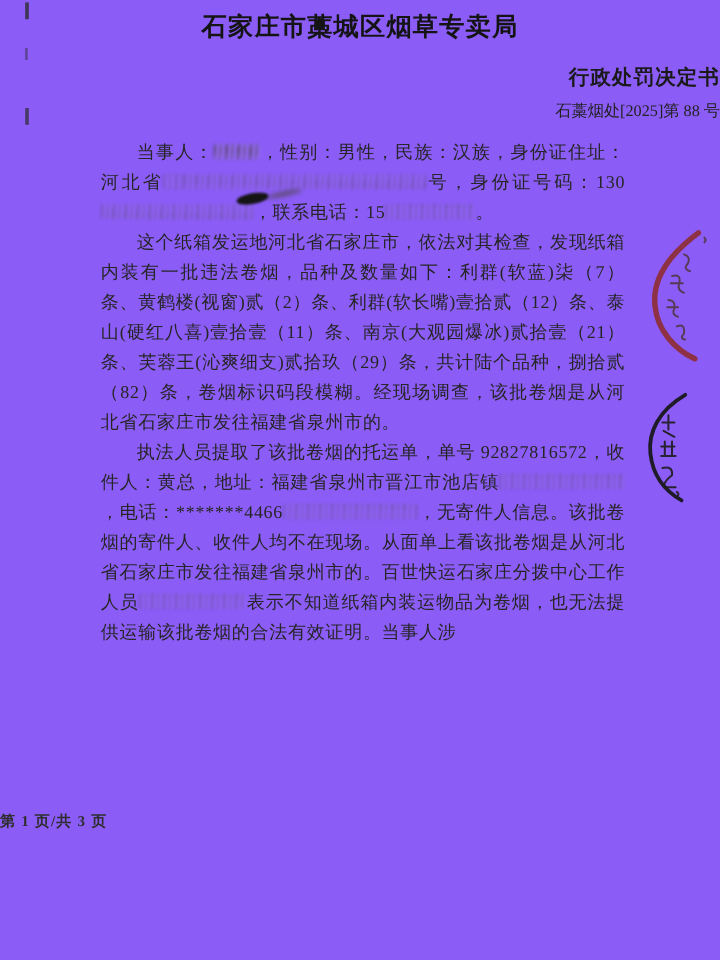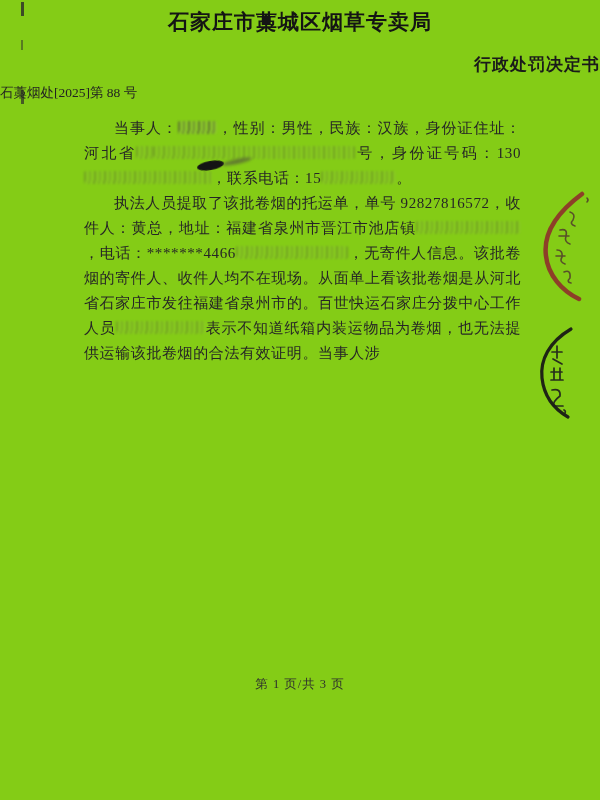--- a/index.html
+++ b/index.html
@@ -1,49 +1,49 @@
 <!DOCTYPE html>
 <html><head>
 <meta charset="utf-8">
 <style>
   html,body{margin:0;padding:0;background:#ffffff;}
   .page{
     position:relative;width:600px;height:800px;overflow:hidden;
-    background:#84cc16;color:#282828;
+    background:#8b5cf6;color:#282828;
     font-family:"Liberation Serif","DejaVu Serif",serif;
   }
   .org-name{
     position:absolute;top:8px;left:0;width:100%;text-align:center;
     font-size:21px;font-weight:bold;letter-spacing:1px;color:#141414;margin:0;
   }
   .doc-type{
     position:absolute;top:53px;left:0;width:100%;text-align:right;
     font-size:17px;font-weight:bold;letter-spacing:1px;color:#1a1a1a;margin:0;
   }
   .doc-no{
-    position:absolute;top:84px;left:0;width:100%;text-align:left;
+    position:absolute;top:84px;left:0;width:100%;text-align:right;
     font-size:13.5px;color:#222;
   }
   .doc-body{
     position:absolute;top:116px;left:84px;width:437px;
     font-size:15px;line-height:25px;letter-spacing:.6px;
     text-align:justify;color:#262626;
   }
   .para{margin:0;text-indent:2em;}
   .smudge{
     display:inline-block;height:13px;border-radius:2px;vertical-align:-1px;
     background:repeating-linear-gradient(93deg,
       rgba(70,65,60,.60) 0 2px, rgba(170,165,160,.15) 2px 5px,
       rgba(90,85,80,.45) 5px 7px, rgba(205,200,195,.10) 7px 10px);
     filter:blur(1.2px);
   }
   .smudge.faint{opacity:.48;}
   .footer{
-    position:absolute;top:676px;left:0;width:100%;text-align:center;
-    font-size:12.5px;letter-spacing:1px;color:#2e2e2e;
+    position:absolute;top:676px;left:0;width:100%;
+    font-size:12.5px;letter-spacing:1px;color:#2e2e2e;font-weight:bold;
   }
   .edge-mark{position:absolute;background:#2b2b2b;}
   .ink-blob{
     position:absolute;left:197px;top:161px;width:27px;height:9px;
     background:#141414;border-radius:50%;transform:rotate(-10deg);
     filter:blur(.7px);
   }
   .ink-blob-tail{
     position:absolute;left:222px;top:159px;width:30px;height:5px;
     background:#4a4540;border-radius:50%;transform:rotate(-12deg);
@@ -60,20 +60,21 @@
   <div class="edge-mark" style="left:21px;top:2px;width:3px;height:14px;opacity:.8;"></div>
   <div class="edge-mark" style="left:21px;top:40px;width:2px;height:10px;opacity:.5;"></div>
   <div class="edge-mark" style="left:21px;top:90px;width:3px;height:14px;opacity:.7;"></div>
 
   <h1 class="org-name">石家庄市藁城区烟草专卖局</h1>
   <h2 class="doc-type">行政处罚决定书</h2>
   <div class="doc-no">石藁烟处[2025]第 88 号</div>
 
   <div class="doc-body" id="doc-body">
       <p class="para"><span>当事人：</span><span class="smudge" style="width: 2.6em;"></span><span>，性别：男性，民族：汉族，身份证住址：河北省</span><span class="smudge faint" style="width: 1.1em;"></span><span class="smudge faint" style="width: 13.5em;"></span><span>号，身份证号码：130</span><span class="smudge faint" style="width: 8.5em;"></span><span>，联系电话：15</span><span class="smudge faint" style="width: 5em;"></span><span>。</span></p>
+      <p class="para"><span>这个纸箱发运地河北省石家庄市，依法对其检查，发现纸箱内装有一批违法卷烟，品种及数量如下：利群(软蓝)柒（7）条、黄鹤楼(视窗)贰（2）条、利群(软长嘴)壹拾贰（12）条、泰山(硬红八喜)壹拾壹（11）条、南京(大观园爆冰)贰拾壹（21）条、芙蓉王(沁爽细支)贰拾玖（29）条，共计陆个品种，捌拾贰（82）条，卷烟标识码段模糊。经现场调查，该批卷烟是从河北省石家庄市发往福建省泉州市的。</span></p>
       <p class="para"><span>执法人员提取了该批卷烟的托运单，单号 92827816572，收件人：黄总，地址：福建省泉州市晋江市池店镇</span><span class="smudge faint" style="width: 7em;"></span><span>，电话：*******4466</span><span class="smudge faint" style="width: 7.5em;"></span><span>，无寄件人信息。该批卷烟的寄件人、收件人均不在现场。从面单上看该批卷烟是从河北省石家庄市发往福建省泉州市的。百世快运石家庄分拨中心工作人员</span><span class="smudge faint" style="width: 6em;"></span><span>表示不知道纸箱内装运物品为卷烟，也无法提供运输该批卷烟的合法有效证明。当事人涉</span></p>
     </div>
 
   <div class="ink-blob"></div>
   <div class="ink-blob-tail"></div>
 
   <div class="stamp" style="left:540px;top:190px;">
     <svg width="60" height="115" viewBox="0 0 60 115">
       <path d="M 42 4 C 15 24, 3 44, 6 66 C 8 85, 22 101, 39 109" fill="none" stroke="#8e2b2b" stroke-width="4.5" stroke-linecap="round" opacity="0.88"></path>
       <g fill="none" stroke="#4d322e" stroke-width="1.6" opacity="0.8" stroke-linecap="round">

